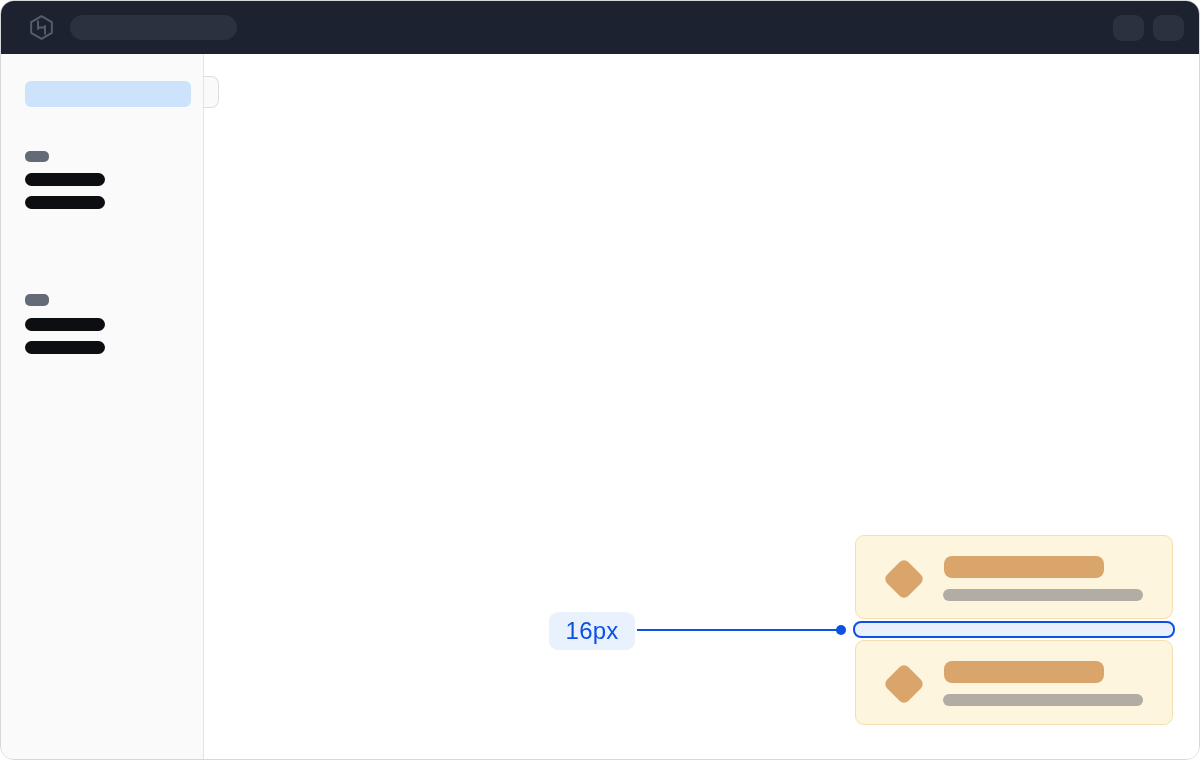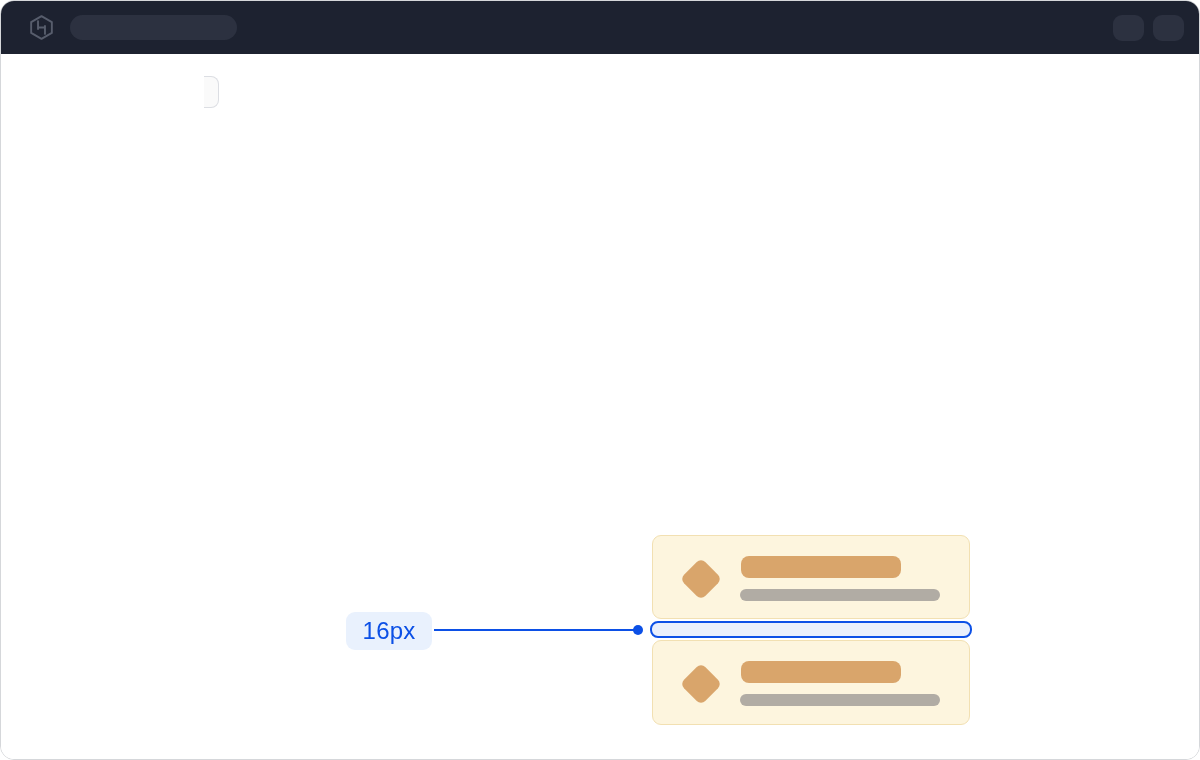--- a/index.html
+++ b/index.html
@@ -28,21 +28,21 @@
   .tb-skel {
     position:absolute; top:14px;
     background:var(--topbar-skeleton, #2c3140);
   }
   .tb-search { left:69px; width:167px; height:25px; border-radius:13px; }
   .tb-btn { width:31px; height:26px; border-radius:9px; }
   .tb-btn-1 { left:1112px; }
   .tb-btn-2 { left:1152px; }
 
   
-  .app-body { display:flex; height:705.5px;flex-direction:column; }
+  .app-body { display:flex; height:705.5px; }
 
   .sidebar {
     position:relative;
     width:203px; flex-shrink:0;
     background:var(--sidebar-bg, #fafafa);
     border-right:1.5px solid var(--sidebar-border, #e3e4e8);
   }
   .sb-selected {
     position:absolute; left:24px; top:27px;
     width:166px; height:26px; border-radius:6px;

